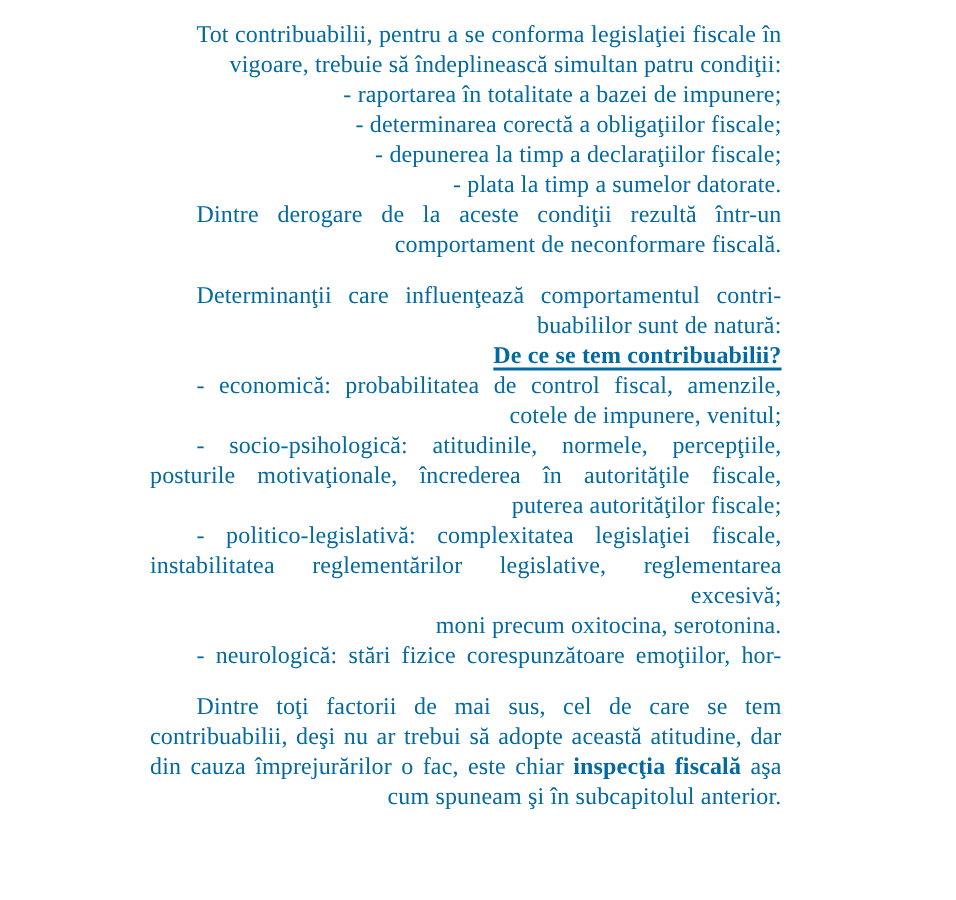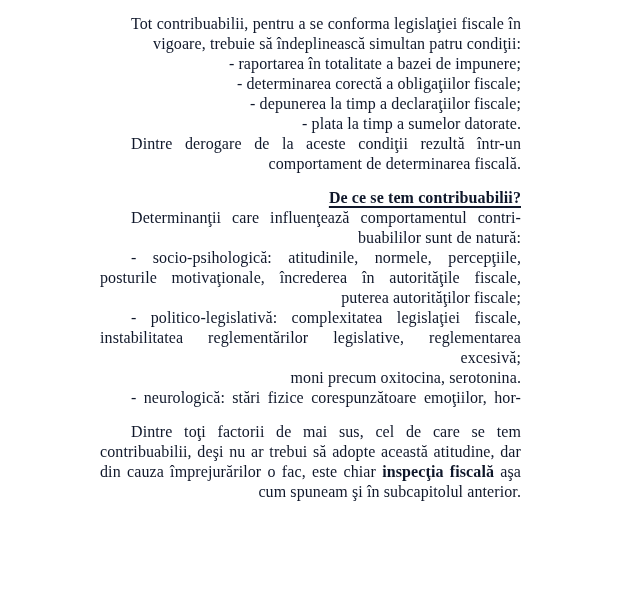--- a/index.html
+++ b/index.html
@@ -46,48 +46,52 @@
     text-decoration: underline;
     text-decoration-thickness: 1.5px;
     text-underline-offset: 3px;
   }
   .bold { font-weight: bold; }
 </style>
 </head>
 <body>
 
 <div class="scan-page" style="background: rgb(255, 255, 255);">
-  <div class="doc-text" style="color: #0f172a;">
+  <div class="doc-text" style="color: #0369a1;">
       <div class="block para">
         <div class="line indent justify"><span>Tot contribuabilii, pentru a se conforma legislaţiei fiscale în</span></div>
         <div class="line"><span>vigoare, trebuie să îndeplinească simultan patru condiţii:</span></div>
       </div>
       <div class="block para">
         <div class="line indent"><span>- raportarea în totalitate a bazei de impunere;</span></div>
       </div>
       <div class="block para">
         <div class="line indent"><span>- determinarea corectă a obligaţiilor fiscale;</span></div>
       </div>
       <div class="block para">
         <div class="line indent"><span>- depunerea la timp a declaraţiilor fiscale;</span></div>
       </div>
       <div class="block para">
         <div class="line indent"><span>- plata la timp a sumelor datorate.</span></div>
       </div>
       <div class="block para">
         <div class="line indent justify"><span>Dintre derogare de la aceste condiţii rezultă într-un</span></div>
-        <div class="line"><span>comportament de determinarea fiscală.</span></div>
+        <div class="line"><span>comportament de neconformare fiscală.</span></div>
       </div>
       <div class="block spacer"></div>
+      <div class="block para">
+        <div class="line indent justify"><span>Determinanţii care influenţează comportamentul contri-</span></div>
+        <div class="line"><span>buabililor sunt de natură:</span></div>
+      </div>
       <div class="block heading">
         <div class="line indent"><span>De ce se tem contribuabilii?</span></div>
       </div>
       <div class="block para">
-        <div class="line indent justify"><span>Determinanţii care influenţează comportamentul contri-</span></div>
-        <div class="line"><span>buabililor sunt de natură:</span></div>
+        <div class="line indent justify"><span>- economică: probabilitatea de control fiscal, amenzile,</span></div>
+        <div class="line"><span>cotele de impunere, venitul;</span></div>
       </div>
       <div class="block para">
         <div class="line indent justify"><span>- socio-psihologică: atitudinile, normele, percepţiile,</span></div>
         <div class="line justify"><span>posturile motivaţionale, încrederea în autorităţile fiscale,</span></div>
         <div class="line"><span>puterea autorităţilor fiscale;</span></div>
       </div>
       <div class="block para">
         <div class="line indent justify"><span>- politico-legislativă: complexitatea legislaţiei fiscale,</span></div>
         <div class="line justify"><span>instabilitatea reglementărilor legislative, reglementarea</span></div>
         <div class="line"><span>excesivă;</span></div>

